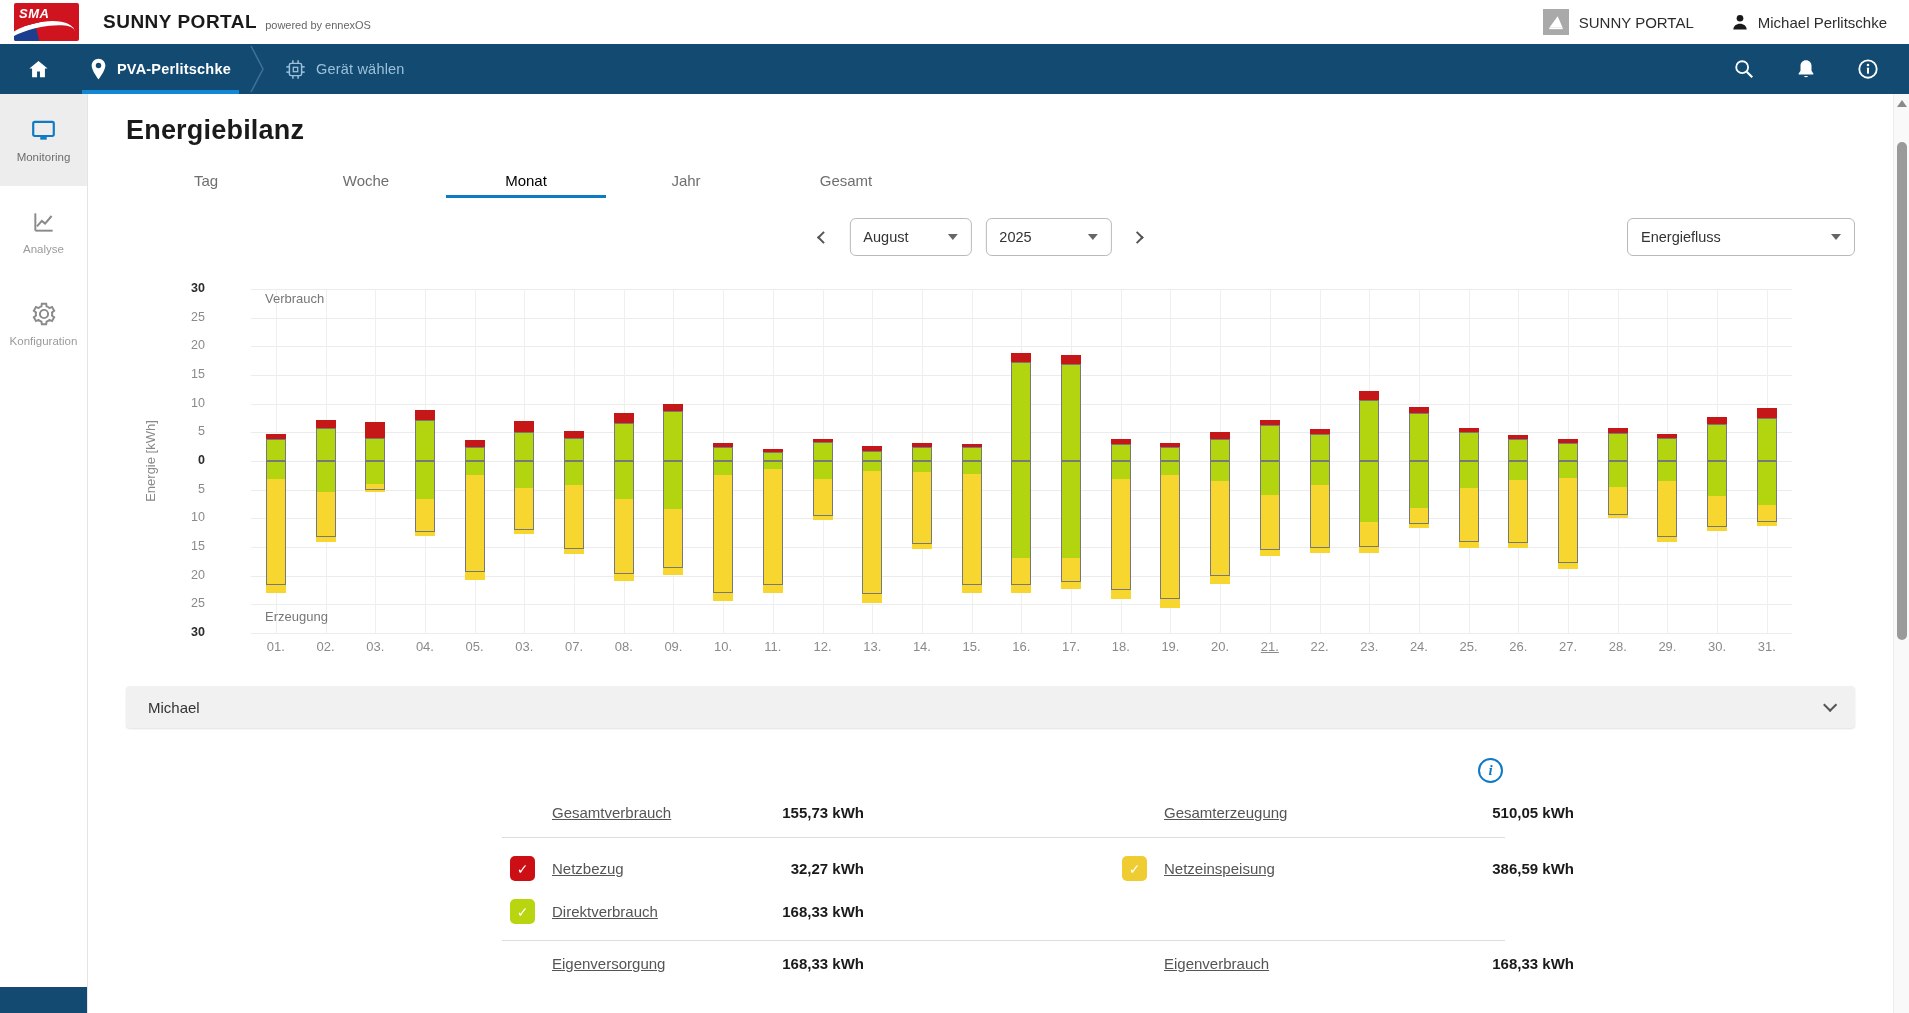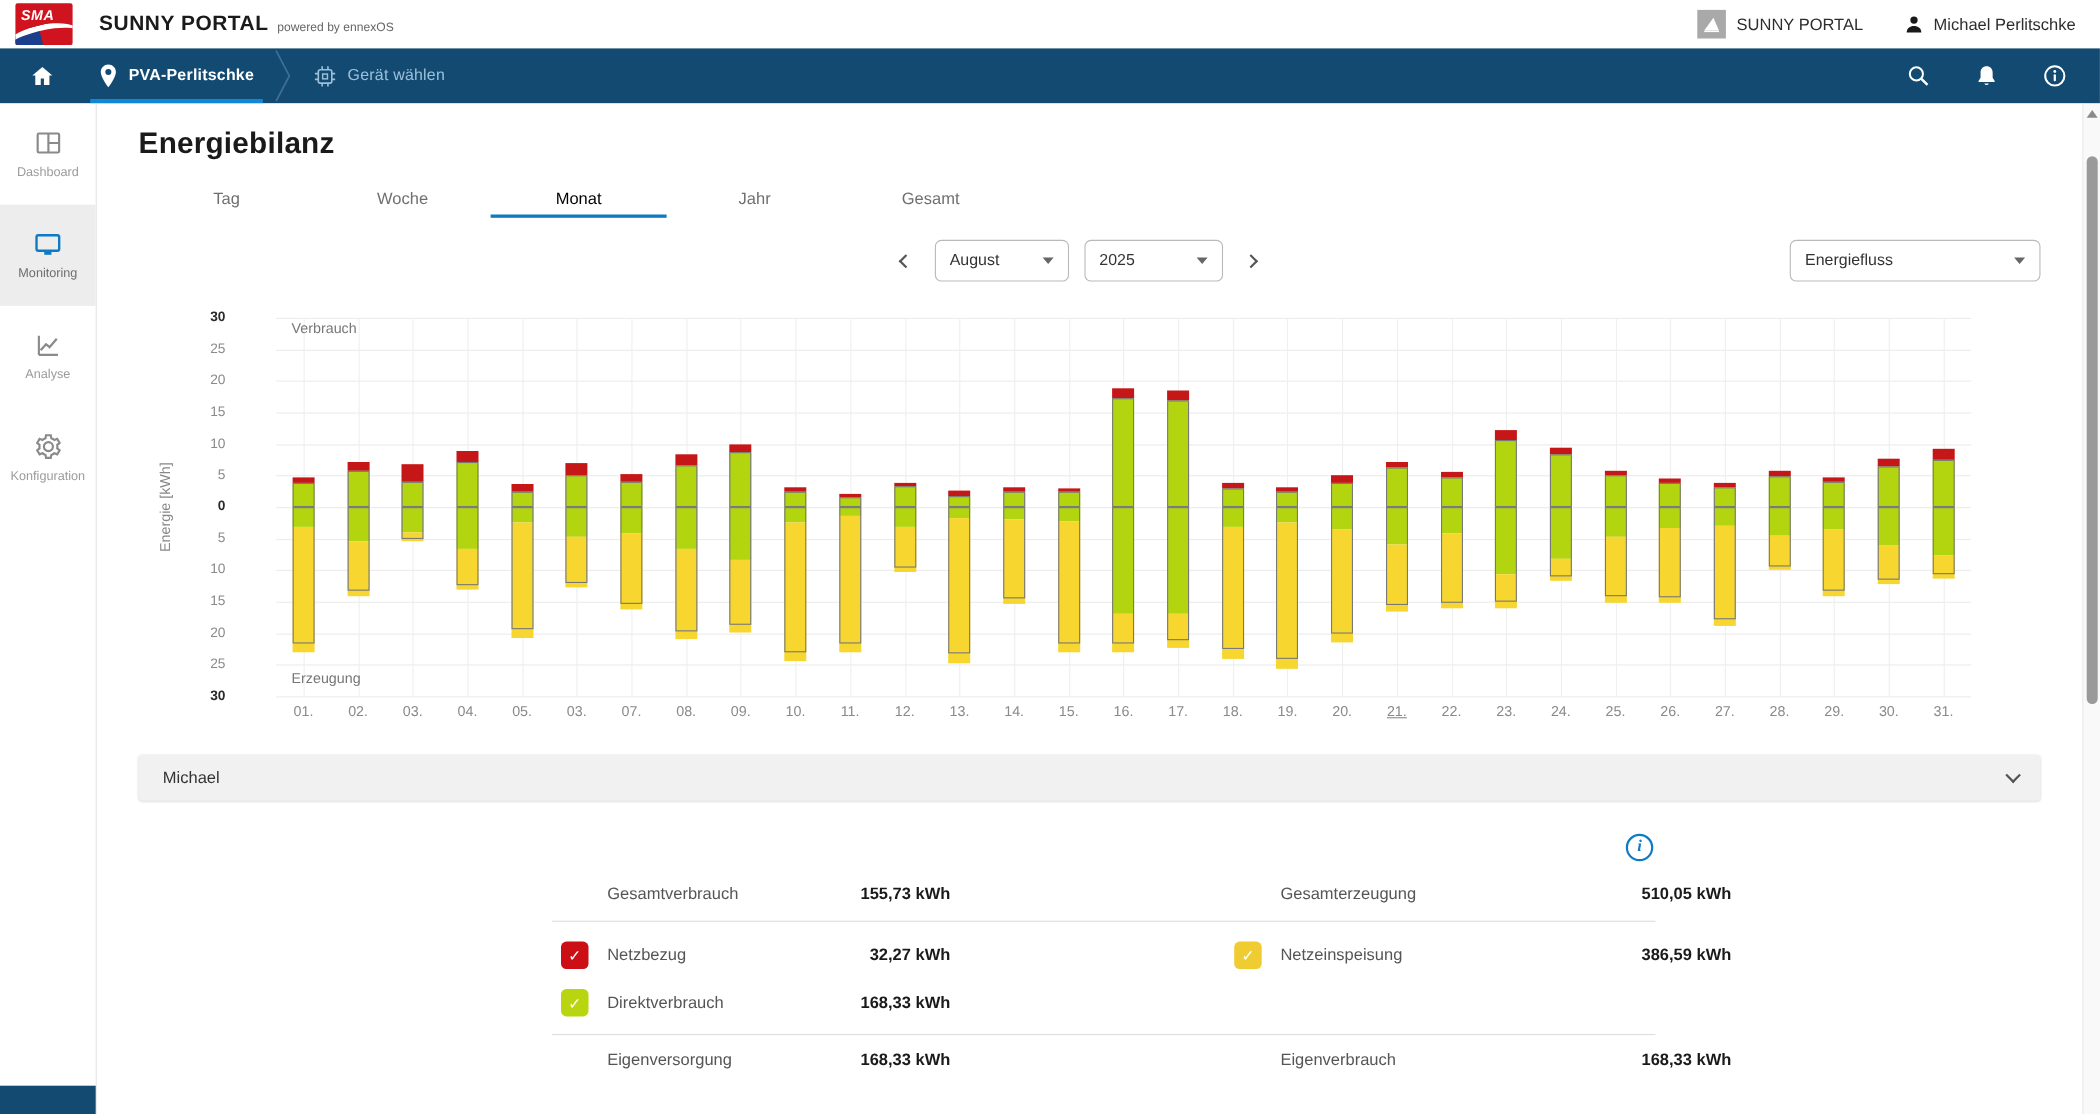--- a/index.html
+++ b/index.html
@@ -2,21 +2,21 @@
 <html><head>
 <meta charset="utf-8">
 <style>
   * { margin:0; padding:0; box-sizing:border-box; }
   html,body { width:1909px; height:1013px; overflow:hidden; background:#fff;
               font-family:"Liberation Sans", sans-serif; color:#333; }
 
   
   .header { position:absolute; top:0; left:0; width:1909px; height:44px; background:#fff;
             display:flex; align-items:center; padding-left:14px; }
-  .sma-logo { position:relative; width:52px; height:38px; background:#cf1420; border-radius:2px;
+  .sma-logo { position:relative; width:65px; height:38px; background:#cf1420; border-radius:2px;
               overflow:hidden; flex:0 0 auto; }
   .sma-logo .sma-txt { position:absolute; top:3px; left:5px; color:#fff; font-weight:bold;
               font-style:italic; font-size:13px; letter-spacing:.5px; }
   .sma-logo .swoosh { position:absolute; left:-14px; bottom:-16px; width:76px; height:34px;
               border-top:5px solid #fff; border-radius:50%; transform:rotate(-14deg); }
   .sma-logo .swoosh2 { position:absolute; left:-10px; bottom:-4px; width:34px; height:14px;
               background:#1c3e8c; transform:rotate(-14deg); }
   .brand { margin-left:24px; font-size:19px; font-weight:bold; letter-spacing:.5px; color:#1a1a1a; }
   .powered { margin-left:8px; font-size:11px; color:#666; position:relative; top:3px; }
   .header-right { margin-left:auto; display:flex; align-items:center; gap:10px; padding-right:22px; }
@@ -93,21 +93,21 @@
              border-bottom:2px solid #555; transform:rotate(45deg) translateY(-3px); }
 
   
   .summary { position:relative; margin-top:60px; margin-left:384px; width:987px; font-size:15px; }
   .info-circle { position:absolute; top:-30px; right:-6px; width:25px; height:25px; border:2.5px solid #0e7ac4;
                  border-radius:50%; color:#0e7ac4; font-weight:bold; font-size:15px;
                  display:flex; align-items:center; justify-content:center; cursor:pointer;
                  font-family:"Liberation Serif", serif; font-style:italic; }
   .srow { display:grid; grid-template-columns:42px 190px 122px 258px 42px 250px 1fr 160px;
           align-items:center; }
-  .srow .lab { color:#555; }
+  .srow .lab { color:#555;text-decoration:underline; }
   .srow .val { font-weight:bold; color:#1a1a1a; text-align:right; }
   .srow.totals { padding:16px 0 12px 0; }
   .sdivider { height:1px; background:#ddd; margin:4px -8px 0 -8px; }
   .srow.legend { padding-top:18px; }
   .checkbox { width:25px; height:25px; border-radius:5px; display:flex; align-items:center;
               justify-content:center; color:#fff; font-size:14px; cursor:pointer; }
   .srow.footer { padding-top:14px; }
 
   
   .scrollbar { position:absolute; top:94px; right:0; width:16px; bottom:0; background:#f9f9f9;
@@ -195,28 +195,20 @@
       <svg width="22" height="22" viewBox="0 0 24 24">
         <circle cx="12" cy="12" r="9.5" fill="none" stroke="#fff" stroke-width="2"></circle>
         <circle cx="12" cy="7.6" r="1.4" fill="#fff"></circle>
         <rect x="10.9" y="10.3" width="2.2" height="7" rx="1" fill="#fff"></rect>
       </svg>
     </span>
   </div>
 </div>
 
 <div class="sidebar">
-  <div class="side-item">
-    <svg width="26" height="26" viewBox="0 0 24 24">
-      <rect x="3" y="4" width="18" height="16" rx="1" fill="none" stroke="#8a8a8a" stroke-width="1.8"></rect>
-      <line x1="12" y1="4" x2="12" y2="20" stroke="#8a8a8a" stroke-width="1.8"></line>
-      <line x1="12" y1="12" x2="21" y2="12" stroke="#8a8a8a" stroke-width="1.8"></line>
-    </svg>
-    <span class="lbl">Dashboard</span>
-  </div>
   <div class="side-item active">
     <svg width="27" height="26" viewBox="0 0 24 24">
       <rect x="2.5" y="4.5" width="19" height="13" rx="1.5" fill="none" stroke="#0e7ac4" stroke-width="2"></rect>
       <rect x="9" y="18.5" width="6" height="2.4" fill="#0e7ac4"></rect>
     </svg>
     <span class="lbl">Monitoring</span>
   </div>
   <div class="side-item">
     <svg width="26" height="26" viewBox="0 0 24 24">
       <polyline points="4,20 4,4" fill="none" stroke="#8a8a8a" stroke-width="1.8"></polyline>

